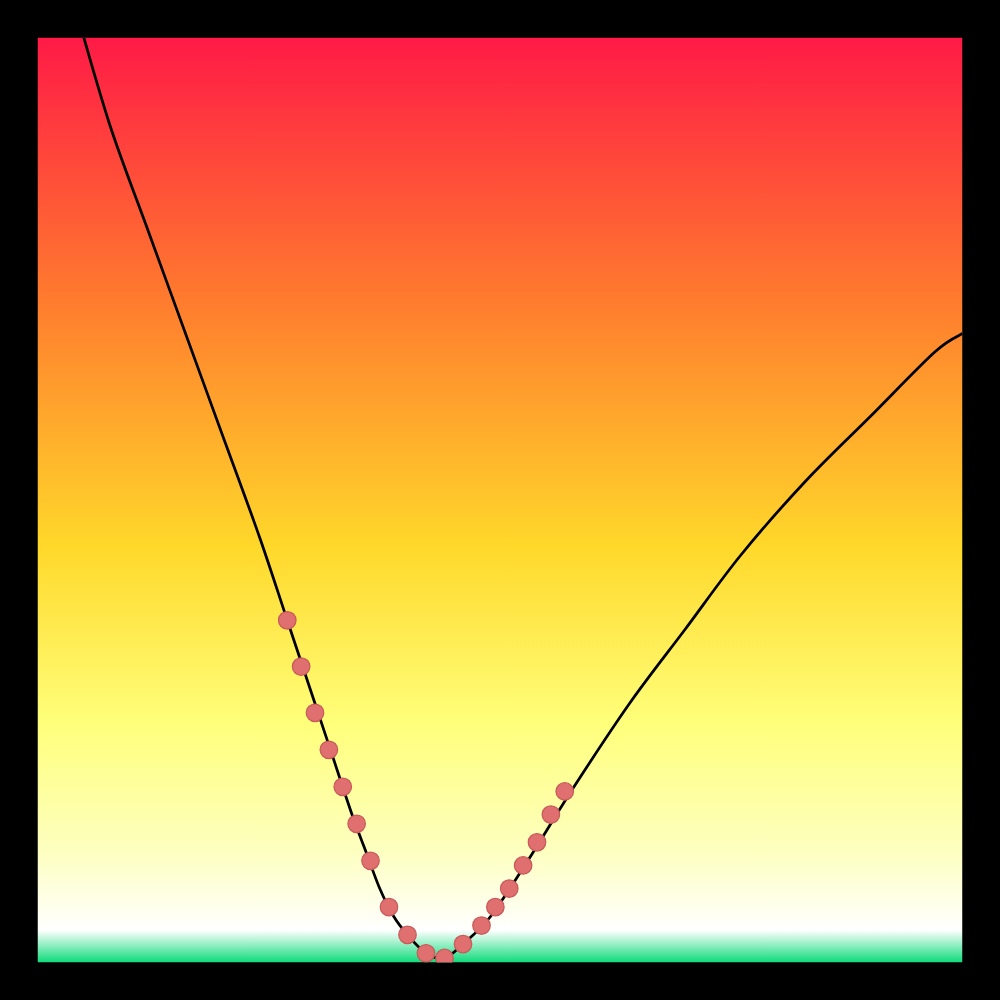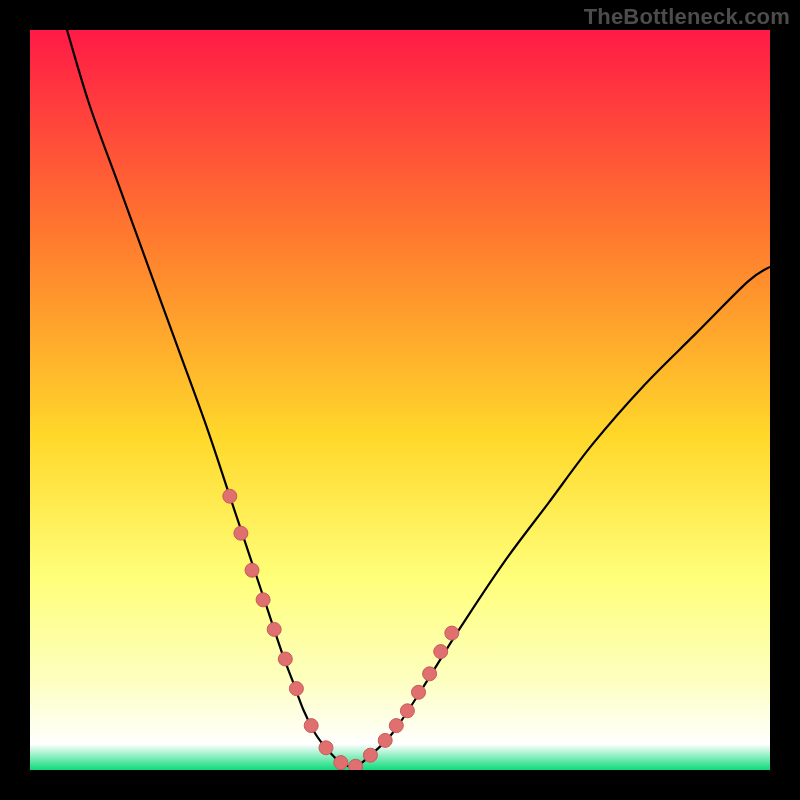--- a/index.html
+++ b/index.html
@@ -33,21 +33,20 @@
     top: 30px;
     width: 740px;
     height: 740px;
   }
   svg { display: block; }
 </style>
 </head>
 <body>
 
 <div class="frame">
-  <div class="watermark">TheBottleneck.com</div>
   <div class="plot">
     <svg id="chart-svg" width="740" height="740" viewBox="0 0 740 740" preserveAspectRatio="none">
         <defs>
           <linearGradient id="bg-grad" x1="0" y1="0" x2="0" y2="1">
             <stop offset="0%" stop-color="#ff1a46"></stop>
             <stop offset="28.000000000000004%" stop-color="#ff7a2e"></stop>
             <stop offset="55.00000000000001%" stop-color="#ffd82a"></stop>
             <stop offset="74%" stop-color="#ffff7a"></stop>
             <stop offset="88%" stop-color="#fdffc0"></stop>
             <stop offset="96.5%" stop-color="#ffffff"></stop>

